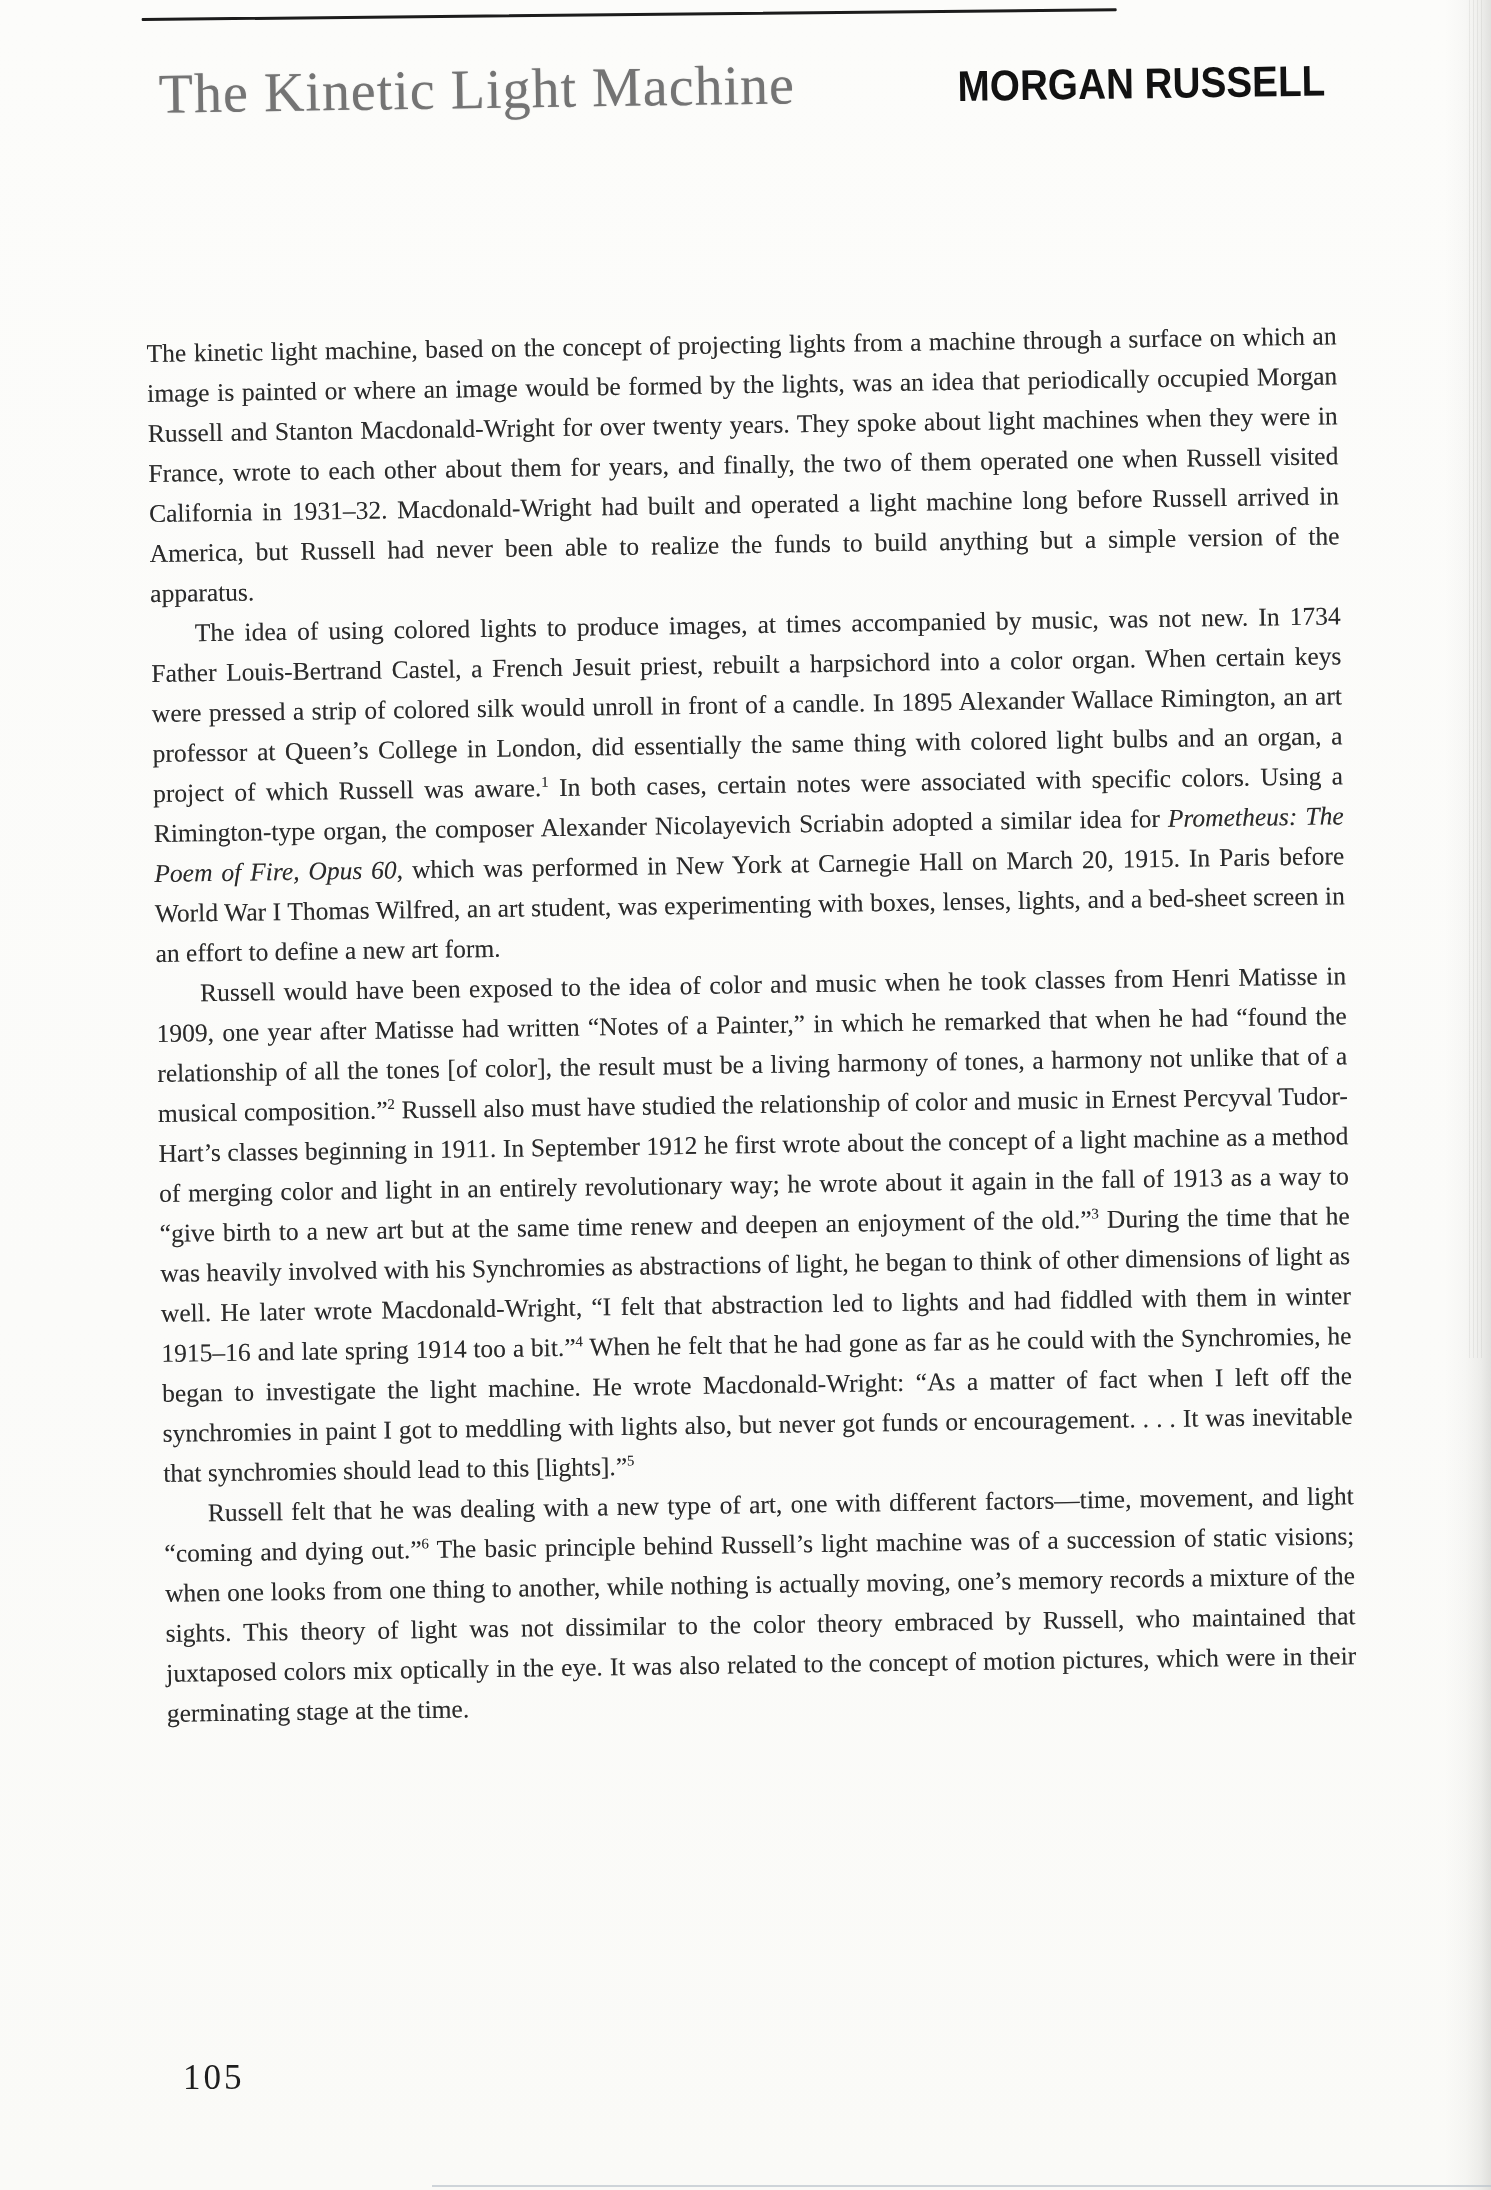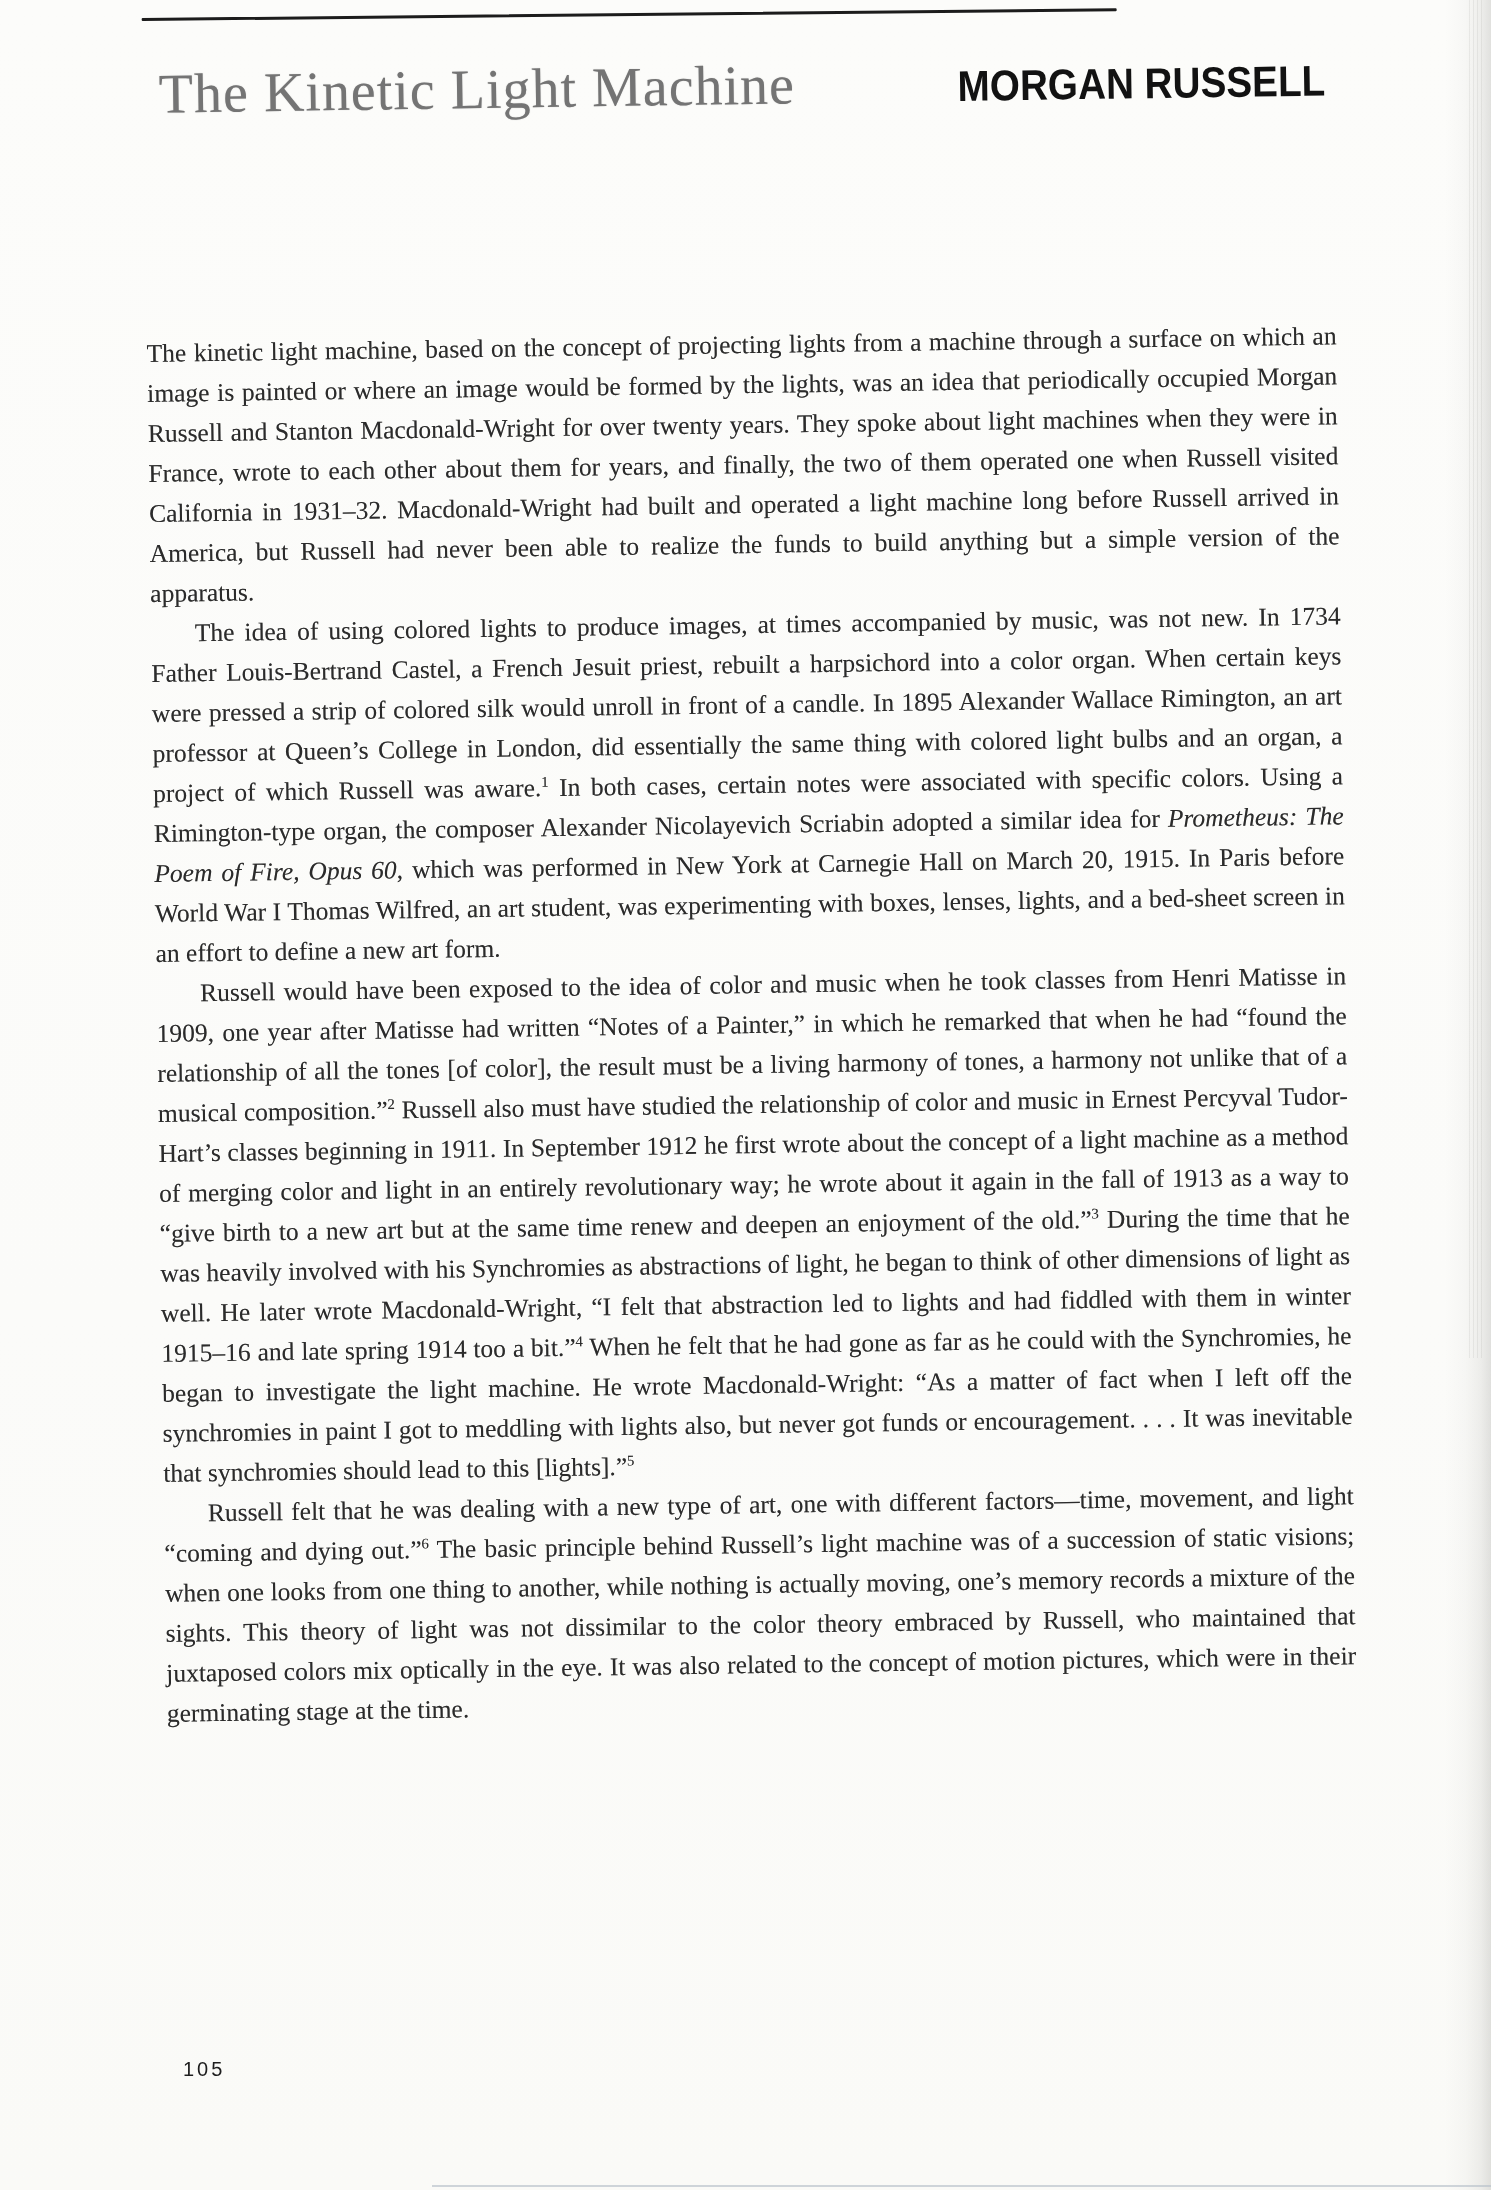--- a/index.html
+++ b/index.html
@@ -74,22 +74,22 @@
   .article-body p.para.indent { text-indent: 44px; }
   .article-body sup {
     font-size: 0.58em;
     line-height: 0;
     vertical-align: super;
   }
   .article-body em { font-style: italic; }
   .page-number {
     position: absolute;
     left: 183px; top: 2058px;
-    font-family: Liberation Sans, sans-serif;
-    font-size: 20px;
+    font-family: Liberation Serif, serif;
+    font-size: 35px;
     letter-spacing: 3px;
     color: #1e1e1e;
   }
   .page-edge-shadow {
     position: absolute;
     right: 0; top: 0;
     width: 46px; height: 100%;
     background: linear-gradient(to right,
       rgba(120,120,115,0) 0%,
       rgba(120,120,115,0.04) 45%,

